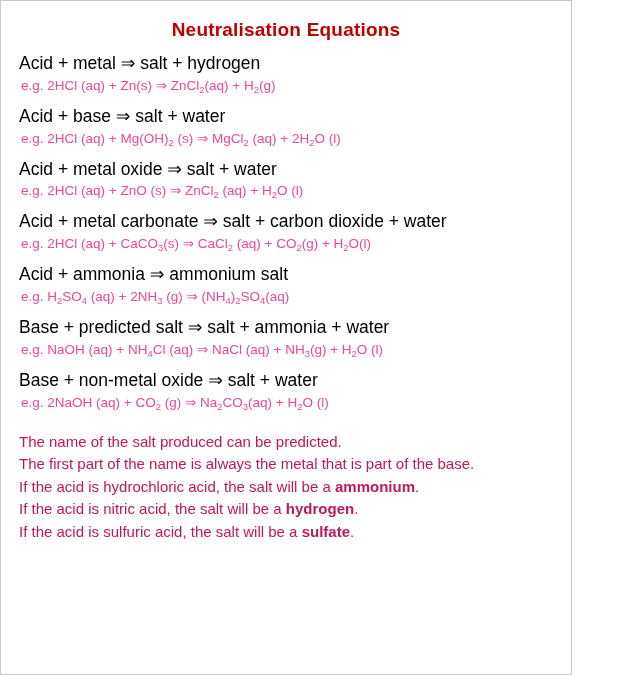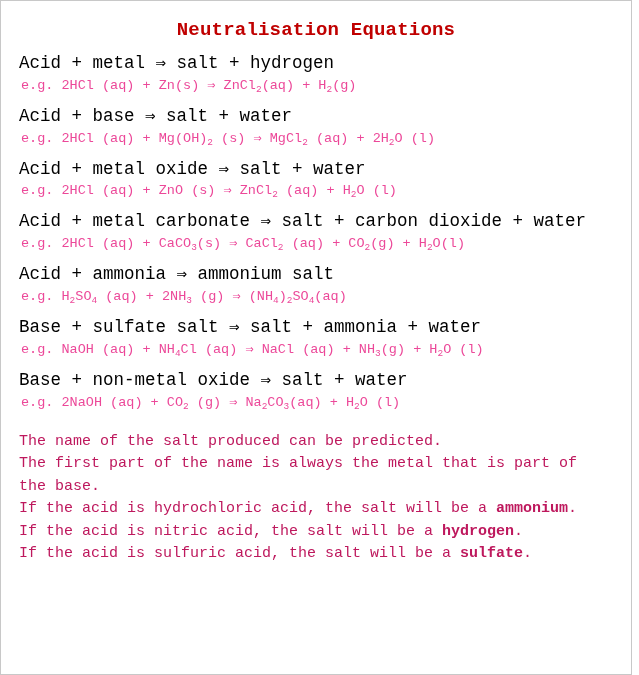--- a/index.html
+++ b/index.html
@@ -8,27 +8,26 @@
   }
   body {
     width: 639px;
     height: 675px;
     background: #ffffff;
     font-family: "Liberation Sans", sans-serif;
     overflow: hidden;
   }
   #page {
     position: relative;
-    width: 632px;
+    width: 572px;
     height: 675px;
     box-sizing: border-box;
     border: 1px solid #c8c8c8;
     background: #ffffff;
     padding: 14px 18px 4px 18px;
-    font-family: Liberation Mono, monospace;
   }
   #title {
     text-align: center;
     color: #c00000;
     font-weight: bold;
     font-size: 19px;
     letter-spacing: 0.2px;
     margin: 4px 0 12px 0;
   }
   .rule {
@@ -85,21 +84,21 @@
       </div>
       <div class="rule">
         <div class="rule-main">Acid + metal carbonate ⇒ salt + carbon dioxide + water</div>
         <div class="rule-eg">e.g. 2HCl (aq)  + CaCO<sub>3</sub>(s) ⇒ CaCl<sub>2</sub> (aq) + CO<sub>2</sub>(g) + H<sub>2</sub>O(l)</div>
       </div>
       <div class="rule">
         <div class="rule-main">Acid + ammonia ⇒ ammonium salt</div>
         <div class="rule-eg">e.g. H<sub>2</sub>SO<sub>4</sub> (aq) + 2NH<sub>3</sub> (g) ⇒ (NH<sub>4</sub>)<sub>2</sub>SO<sub>4</sub>(aq)</div>
       </div>
       <div class="rule">
-        <div class="rule-main">Base + sulfate salt ⇒ salt + ammonia + water</div>
+        <div class="rule-main">Base + predicted salt ⇒ salt + ammonia + water</div>
         <div class="rule-eg">e.g. NaOH (aq) + NH<sub>4</sub>Cl (aq) ⇒ NaCl (aq) + NH<sub>3</sub>(g) + H<sub>2</sub>O (l)</div>
       </div>
       <div class="rule">
         <div class="rule-main">Base + non-metal oxide ⇒ salt + water</div>
         <div class="rule-eg">e.g. 2NaOH (aq) + CO<sub>2</sub> (g) ⇒ Na<sub>2</sub>CO<sub>3</sub>(aq) + H<sub>2</sub>O (l)</div>
       </div>
     </div>
 
   <div id="notes">
 

